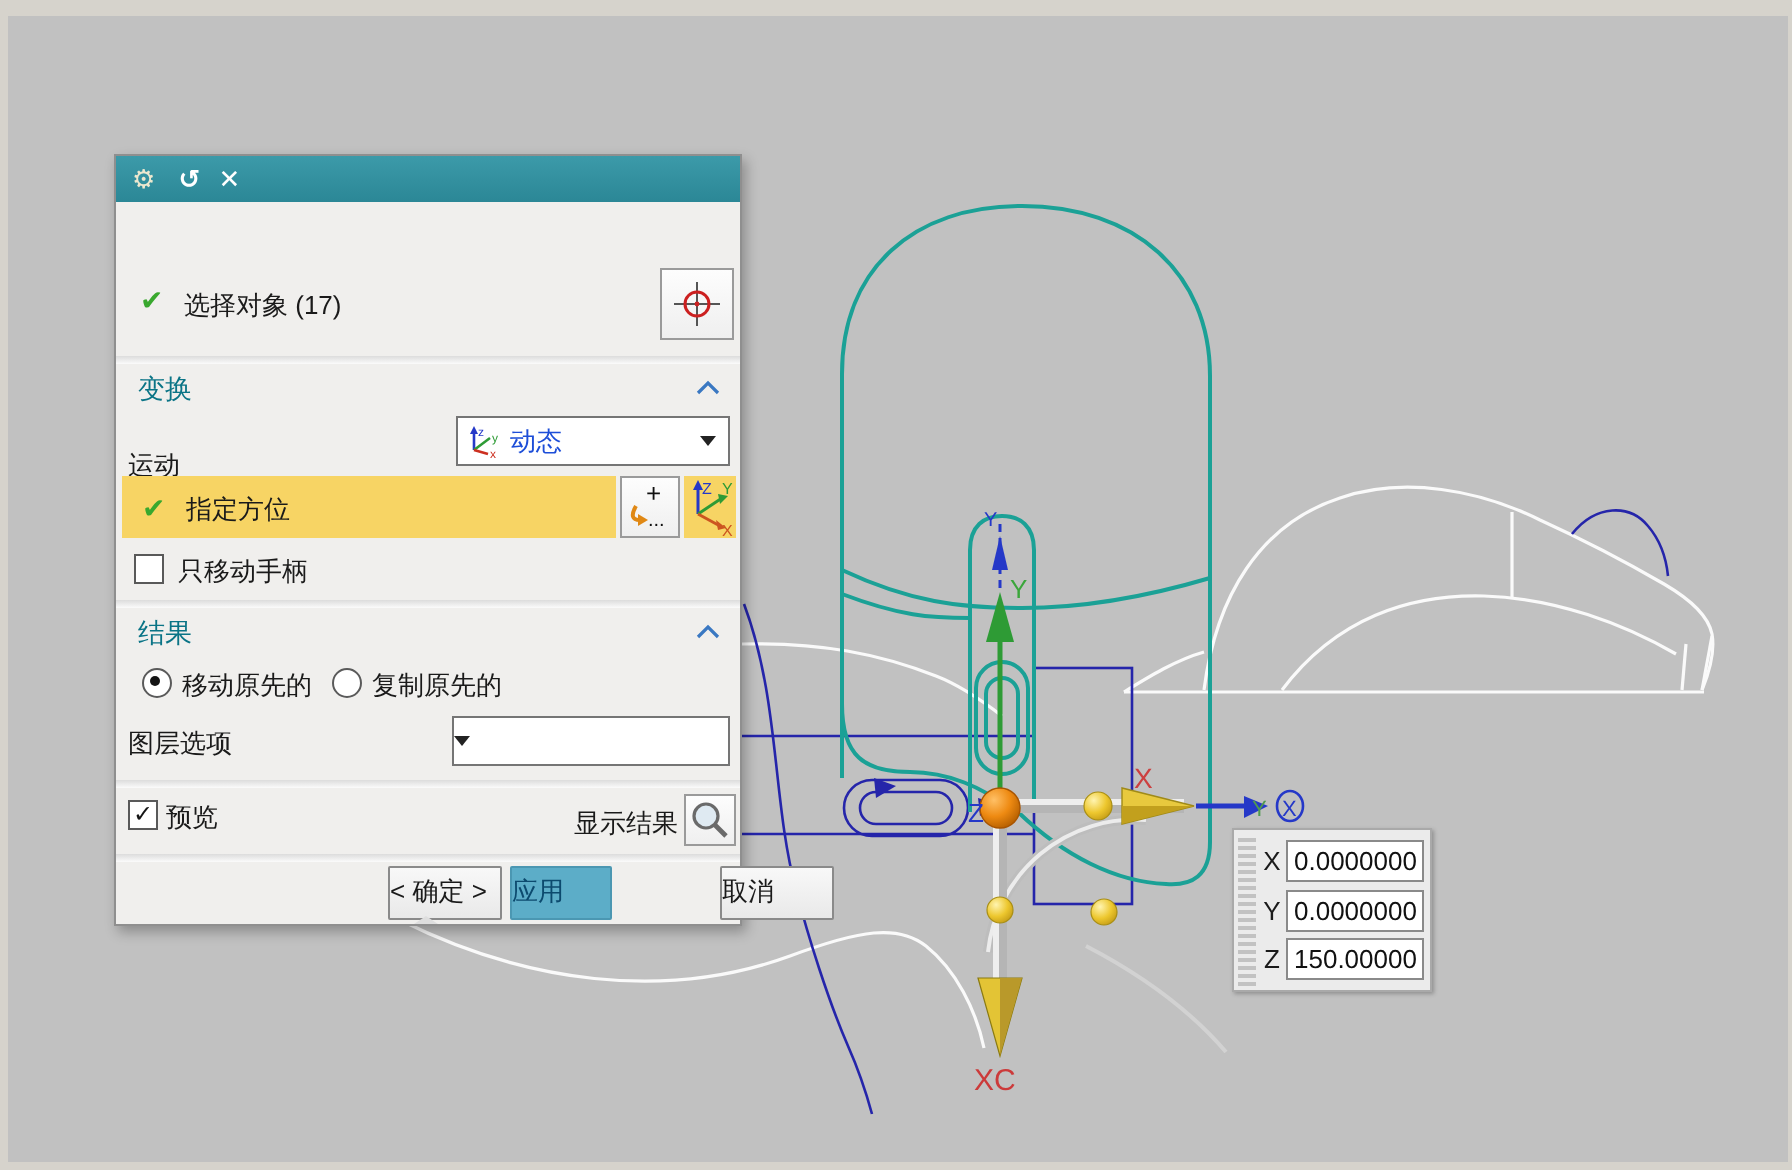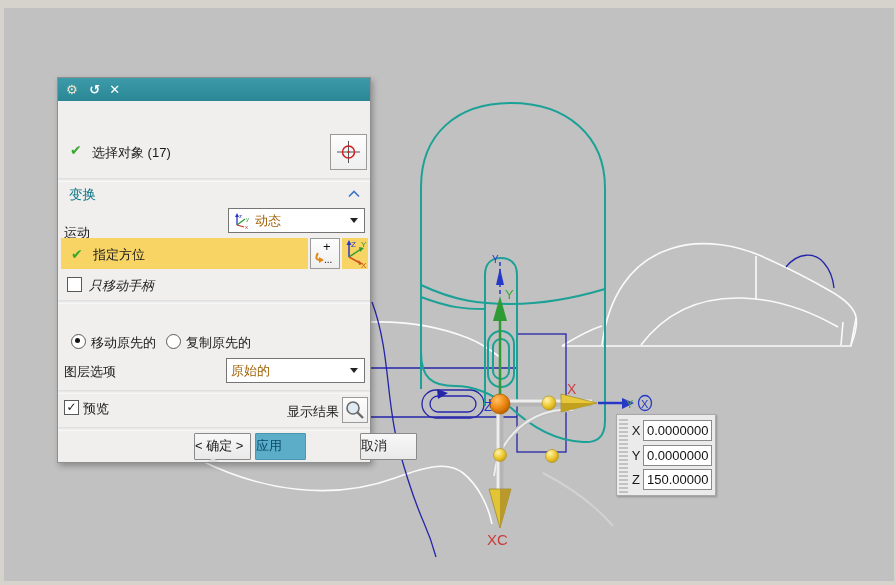--- a/index.html
+++ b/index.html
@@ -26,21 +26,21 @@
             background:linear-gradient(#3c9aa9,#2b8796);display:flex;align-items:center;color:#fff;}
   #dlgTitle .gear{font-size:13px;margin:0 7px 0 8px;color:#ece8cf;}
   #dlgTitle .t{font-size:13px;letter-spacing:2px;flex:1;}
   #dlgTitle .tbtn{width:20px;text-align:center;font-size:13px;font-weight:bold;color:#fff;cursor:default;}
   .hdr{position:absolute;left:0;right:0;height:24px;}
   .hdr .htxt{position:absolute;left:11px;top:4px;font-size:13.5px;color:#0a7486;}
   .hdr svg{position:absolute;right:10px;top:8px;}
   .divider{position:absolute;left:0;right:0;height:4px;background:linear-gradient(#dcdcdc,#fbfbfb);}
   .lbl{font-size:13px;color:#1a1a1a;text-align:right;}
   .combo{position:absolute;height:25px;background:#fff;border:1px solid #757575;display:flex;align-items:center;box-sizing:border-box;}
-  .combo .cv{flex:1;font-size:13px;color:#a16207;padding-left:4px;white-space:nowrap;overflow:hidden;}
+  .combo .cv{flex:1;font-size:13px;color:#1d4ed8;padding-left:4px;white-space:nowrap;overflow:hidden;}
   .caret{width:0;height:0;border-left:4px solid transparent;border-right:4px solid transparent;border-top:5px solid #222;margin-right:6px;}
   .chk{position:absolute;width:13px;height:13px;background:#fff;border:1px solid #595959;font-size:12px;
        line-height:12px;text-align:center;color:#141414;font-weight:bold;}
   .radio{position:absolute;width:13px;height:13px;border:1px solid #5a5a5a;border-radius:50%;background:#fff;}
   .radio .dot{position:absolute;left:3px;top:3px;width:5px;height:5px;border-radius:50%;background:#141414;}
   .btn{position:absolute;height:25px;background:linear-gradient(#f8f8f8,#e9e9e9);border:1px solid #8a8a8a;
        font-size:13px;color:#1a1a1a;line-height:23px;border-radius:1px;}
   .btn.apply{background:#5cadc8;border-color:#4b97b2;color:#0c4a6e;}
   .sqbtn{position:absolute;background:linear-gradient(#fdfdfd,#efefef);border:1px solid #9a9a9a;box-sizing:border-box;}
   .grip{position:absolute;left:50%;bottom:0;width:14px;height:5px;margin-left:-7px;
@@ -215,32 +215,37 @@
         <line x1="7" y1="19" x2="19" y2="11" stroke="#2e9b35" stroke-width="1.5"></line>
           <polygon points="17,9 18,14 22,10" fill="#2e9b35"></polygon>
         <line x1="7" y1="19" x2="18" y2="25" stroke="#cc5520" stroke-width="1.5"></line>
           <polygon points="16,22 17,27 21,26" fill="#cc5520"></polygon>
         <text x="9" y="9" font-size="8" fill="#2538c8">Z</text>
         <text x="19" y="9" font-size="8" fill="#2e9b35">Y</text>
         <text x="19" y="30" font-size="8" fill="#cc5520">X</text>
       </svg>
     </div>
     <div class="chk" style="left:9px;top:199px;"></div>
-    <span class="lbl" style="position:absolute;left:31px;top:199px;font-style:italic;">只移动手柄</span>
+    <span class="lbl" style="position:absolute;left:31px;top:199px;">只移动手柄</span>
     <div class="divider" style="top:222px"></div>
 
+    <div class="hdr" style="top:226px">
+      <span class="htxt">结果</span>
+      <svg width="12" height="8">
+          <polyline points="1,6.5 6,1.5 11,6.5" stroke="#3a78c2" stroke-width="1.6" fill="none"></polyline>
+        </svg>
+    </div>
     <div class="radio" style="left:13px;top:256px;">
         <div class="dot"></div>
       </div>
     <span class="lbl" style="position:absolute;left:33px;top:256px;">移动原先的</span>
     <div class="radio" style="left:108px;top:256px;"></div>
     <span class="lbl" style="position:absolute;left:128px;top:256px;">复制原先的</span>
     <span class="lbl" style="position:absolute;left:6px;top:285px;">图层选项</span>
     <div class="combo" style="left:168px;top:280px;width:139px;">
-      <span class="cv">原始的</span>
       <span class="caret"></span>
     </div>
     <div class="divider" style="top:312px"></div>
 
     <div class="chk" style="left:6px;top:322px;">✓</div>
     <span class="lbl" style="position:absolute;left:25px;top:322px;">预览</span>
     <span class="lbl" style="position:absolute;right:31px;top:325px;">显示结果</span>
     <div class="sqbtn" style="right:2px;top:319px;width:26px;height:26px;">
       <svg width="24" height="24">
         <circle cx="10" cy="10" r="6" stroke="#6a6a6a" stroke-width="1.6" fill="#dfeaf2"></circle>

